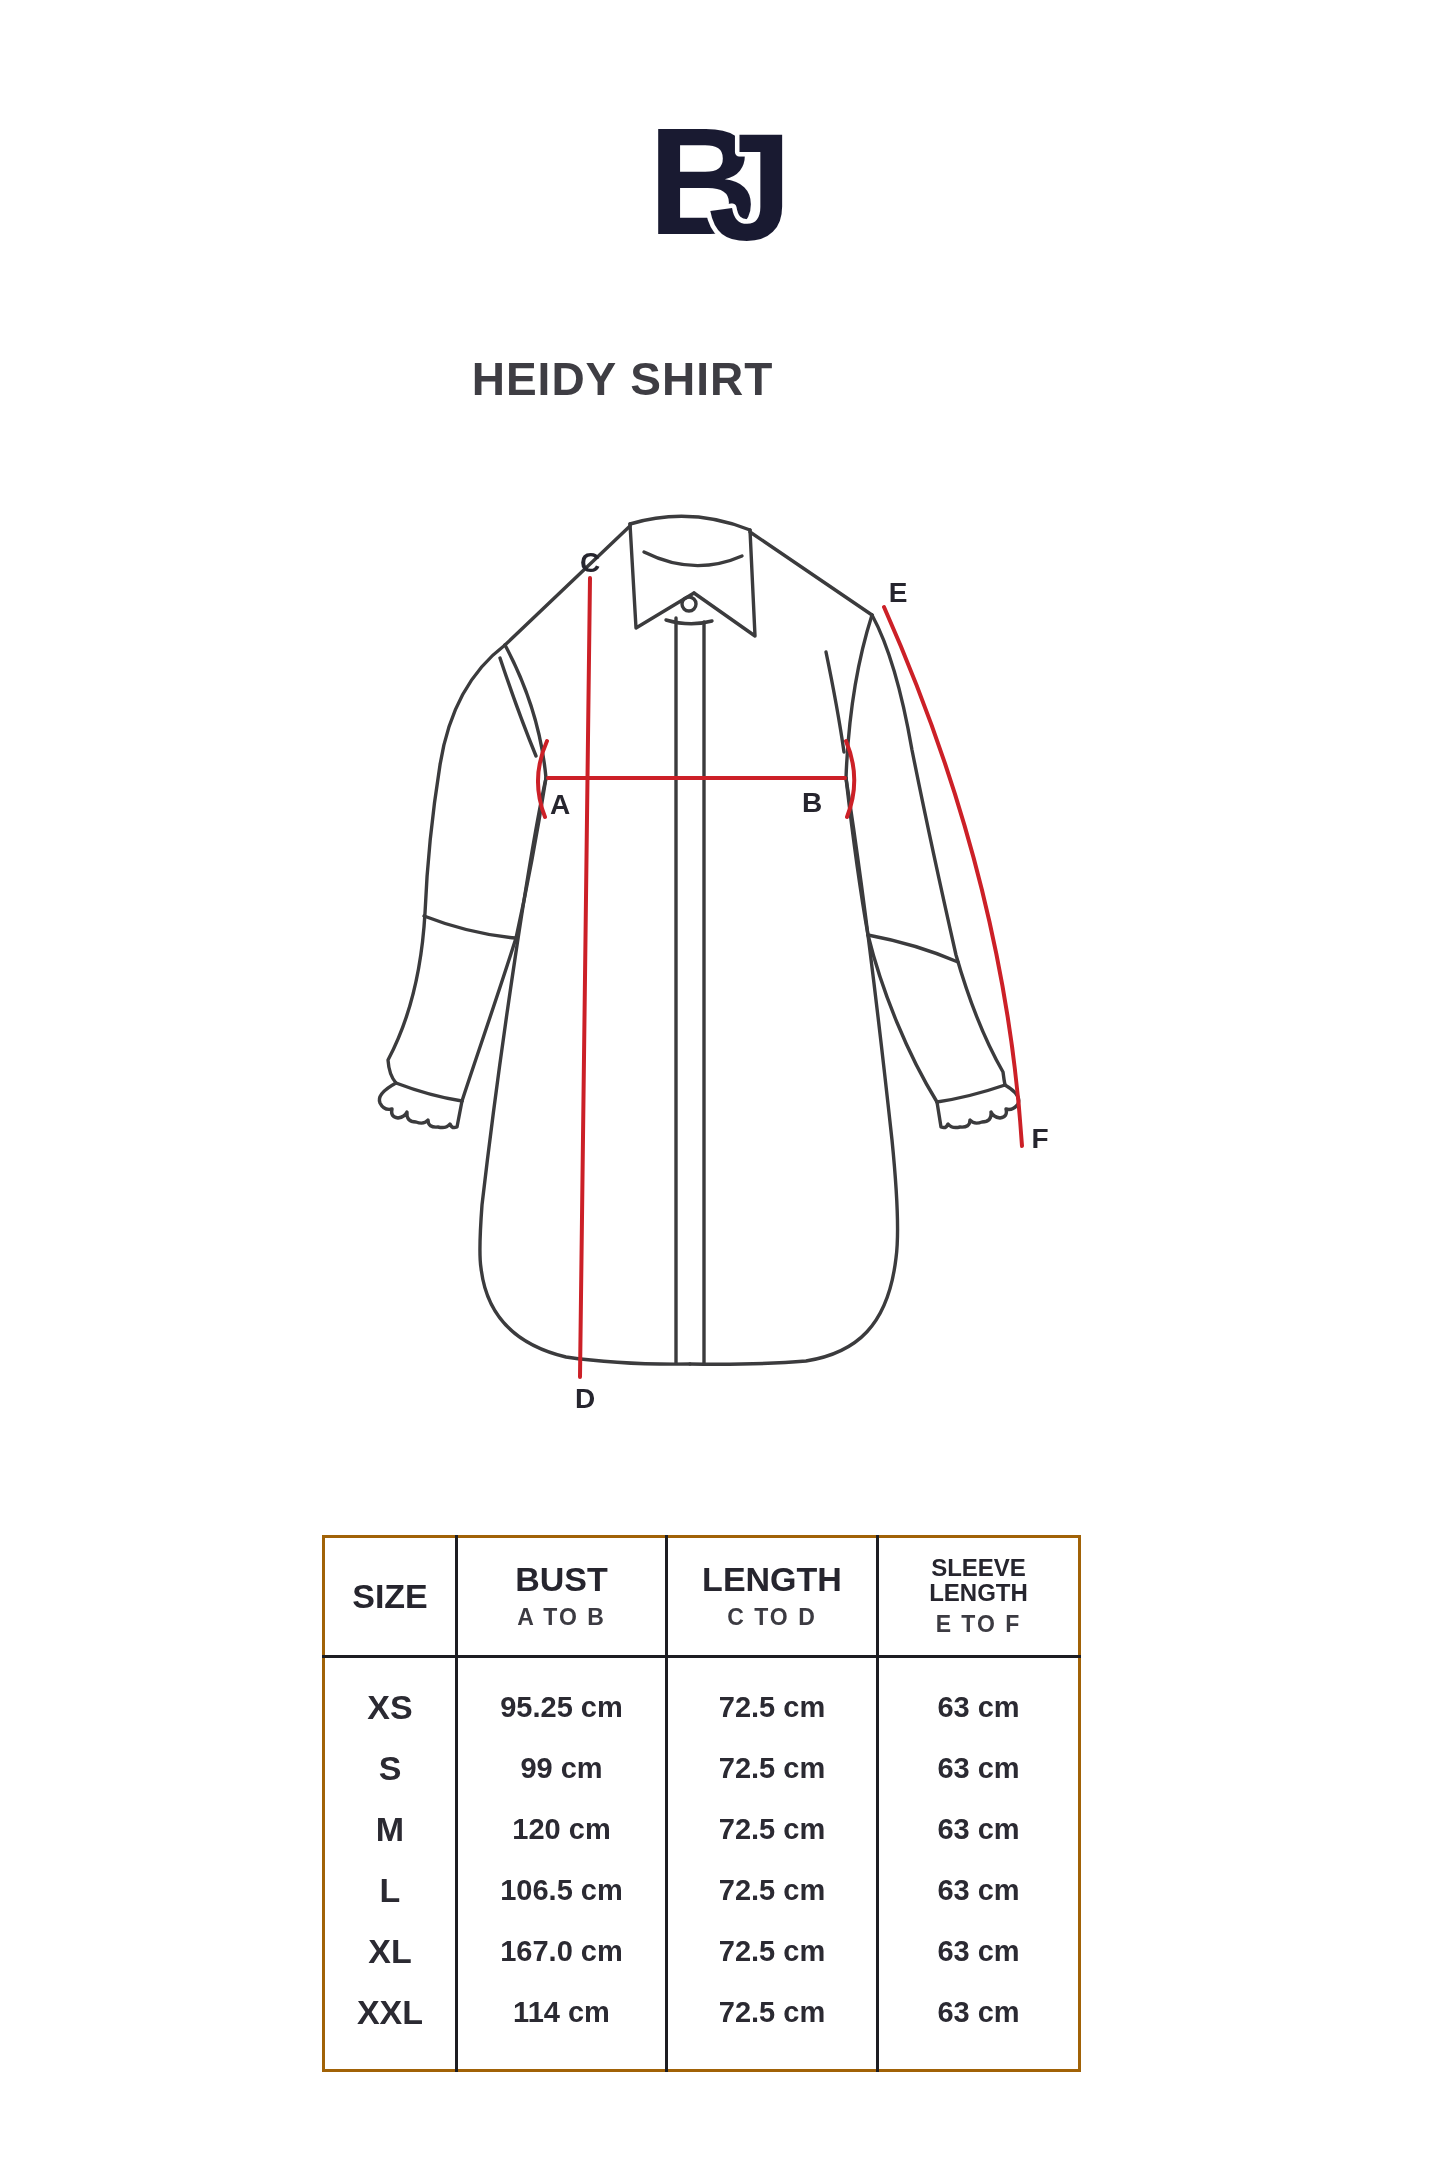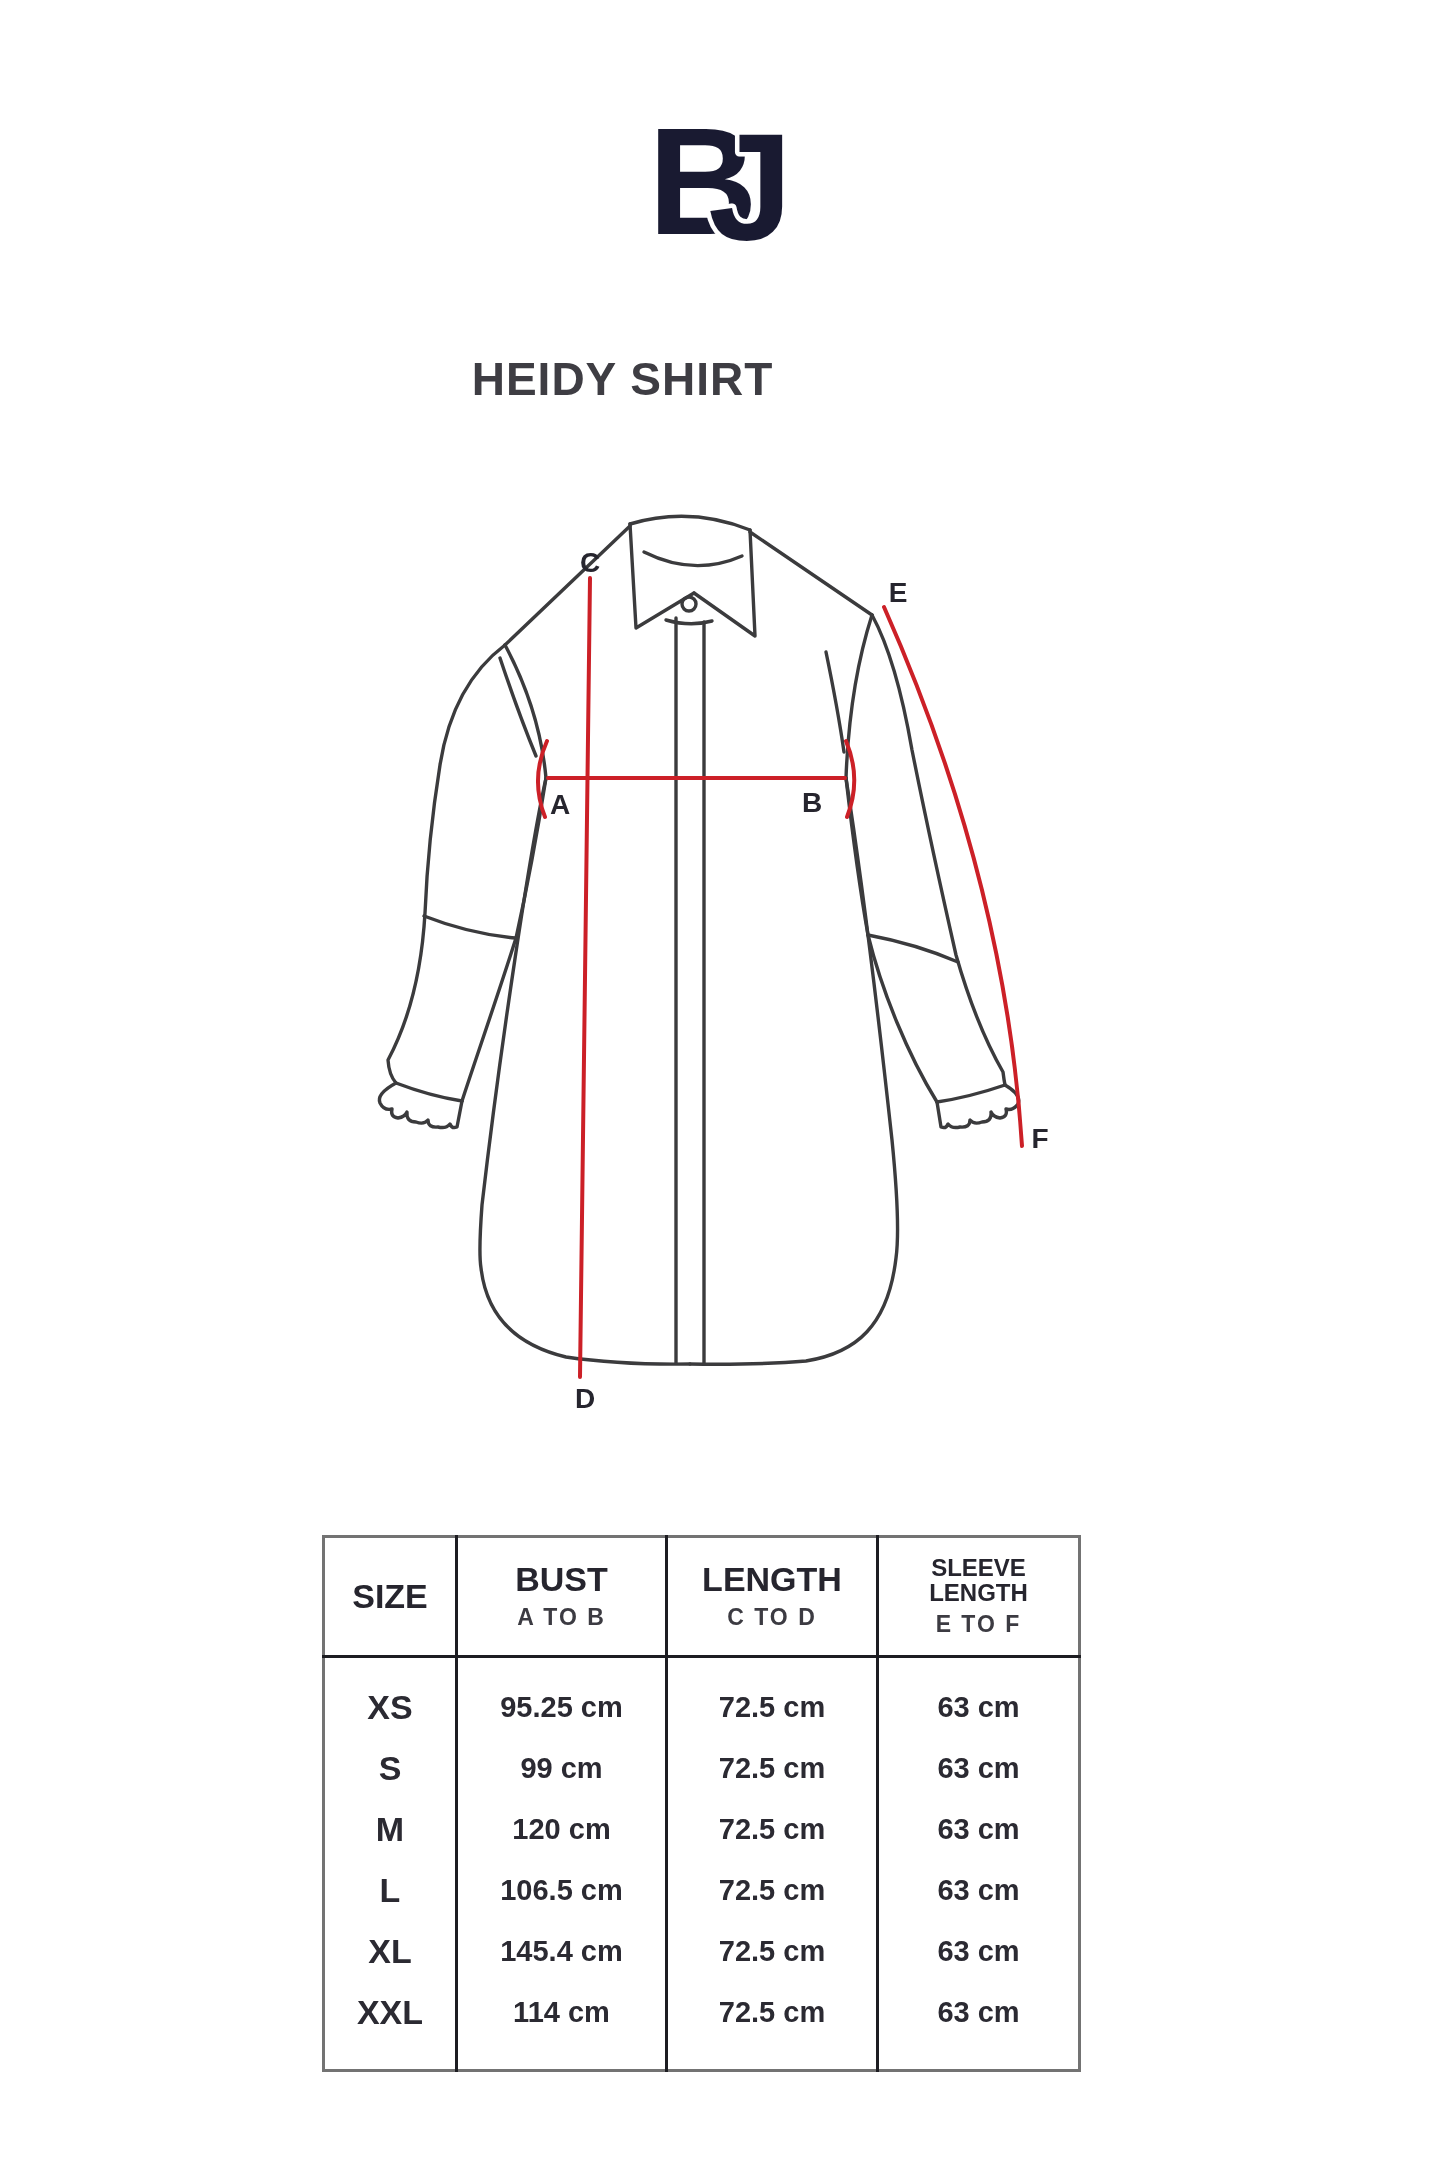--- a/index.html
+++ b/index.html
@@ -17,21 +17,21 @@
   
   .diagram{position:absolute;left:0;top:0;width:1445px;height:2168px;}
   .outline{fill:none;stroke:#3b3b3d;stroke-width:3.4;stroke-linecap:round;stroke-linejoin:round;}
   .redline{fill:none;stroke:#cc2027;stroke-width:4;stroke-linecap:round;}
   .mlabel{font-family:"Liberation Sans", sans-serif;font-weight:700;font-size:28px;fill:#26252e;}
 
   
   .size-table{position:absolute;left:322px;top:1535px;border-collapse:collapse;
               table-layout:fixed;width:756px;color:#2b2a32;}
   .size-table, .size-table td, .size-table th{border:0;}
-  .size-table{border:3px solid #737373;}
+  .size-table{border:3px solid #a16207;}
   .size-table th, .size-table td{border-right:3px solid #1d1d22;text-align:center;vertical-align:middle;padding:0;}
   .size-table th:last-child, .size-table td:last-child{border-right:0;}
   .size-table thead th{border-bottom:3px solid #1d1d22;height:117px;}
   .hdr-main{font-size:34px;font-weight:700;line-height:1.05;color:#26252e;}
   .hdr-main.small{font-size:24px;padding:0 20px;}
   .hdr-sub{font-size:23px;font-weight:700;letter-spacing:2px;color:#3c3b42;margin-top:6px;}
   .row-size{font-size:34px;font-weight:700;}
   .row-val{font-size:29px;font-weight:700;margin-left:28px;}
   .size-table tbody tr.datarow{height:61px;}
   .size-table tbody tr.spacer-top{height:20px;}
@@ -156,21 +156,21 @@
         <td class="row-val">63 cm</td>
       </tr>
       <tr class="datarow">
         <td class="row-size">L</td>
         <td class="row-val">106.5 cm</td>
         <td class="row-val">72.5 cm</td>
         <td class="row-val">63 cm</td>
       </tr>
       <tr class="datarow">
         <td class="row-size">XL</td>
-        <td class="row-val">145.4 cm</td>
+        <td class="row-val">167.0 cm</td>
         <td class="row-val">72.5 cm</td>
         <td class="row-val">63 cm</td>
       </tr>
       <tr class="datarow">
         <td class="row-size">XXL</td>
         <td class="row-val">114 cm</td>
         <td class="row-val">72.5 cm</td>
         <td class="row-val">63 cm</td>
       </tr>
       <tr class="spacer-bottom">

